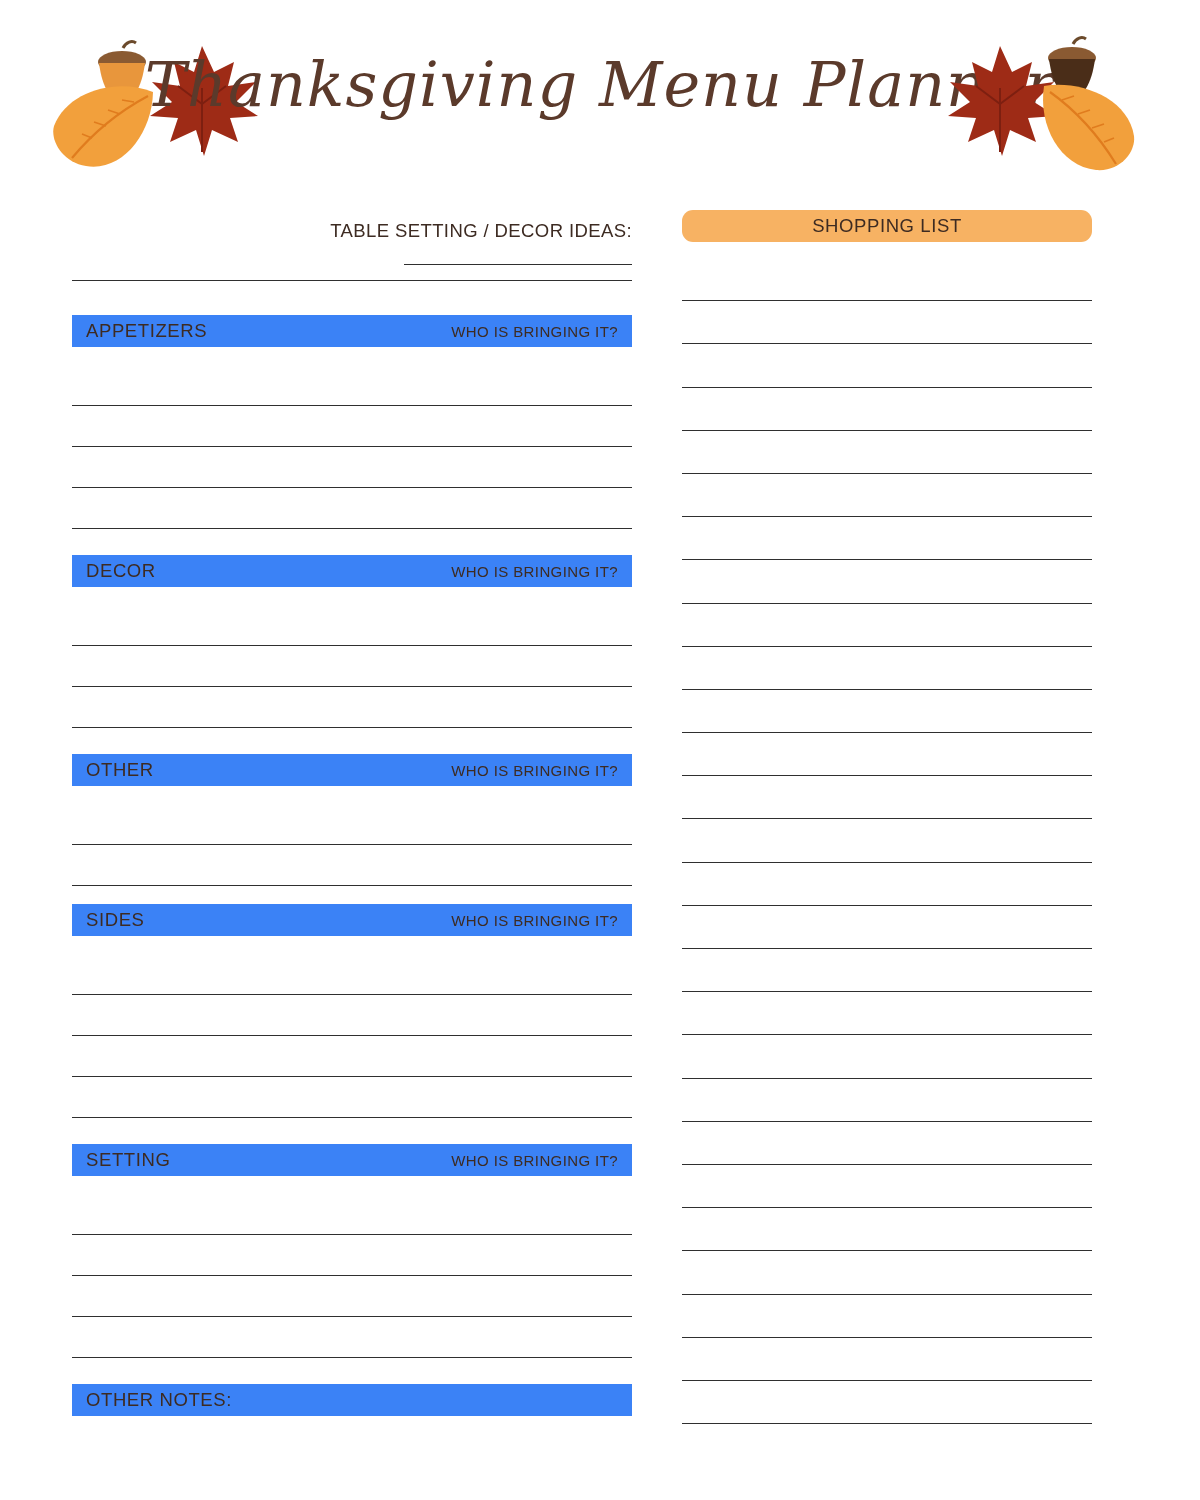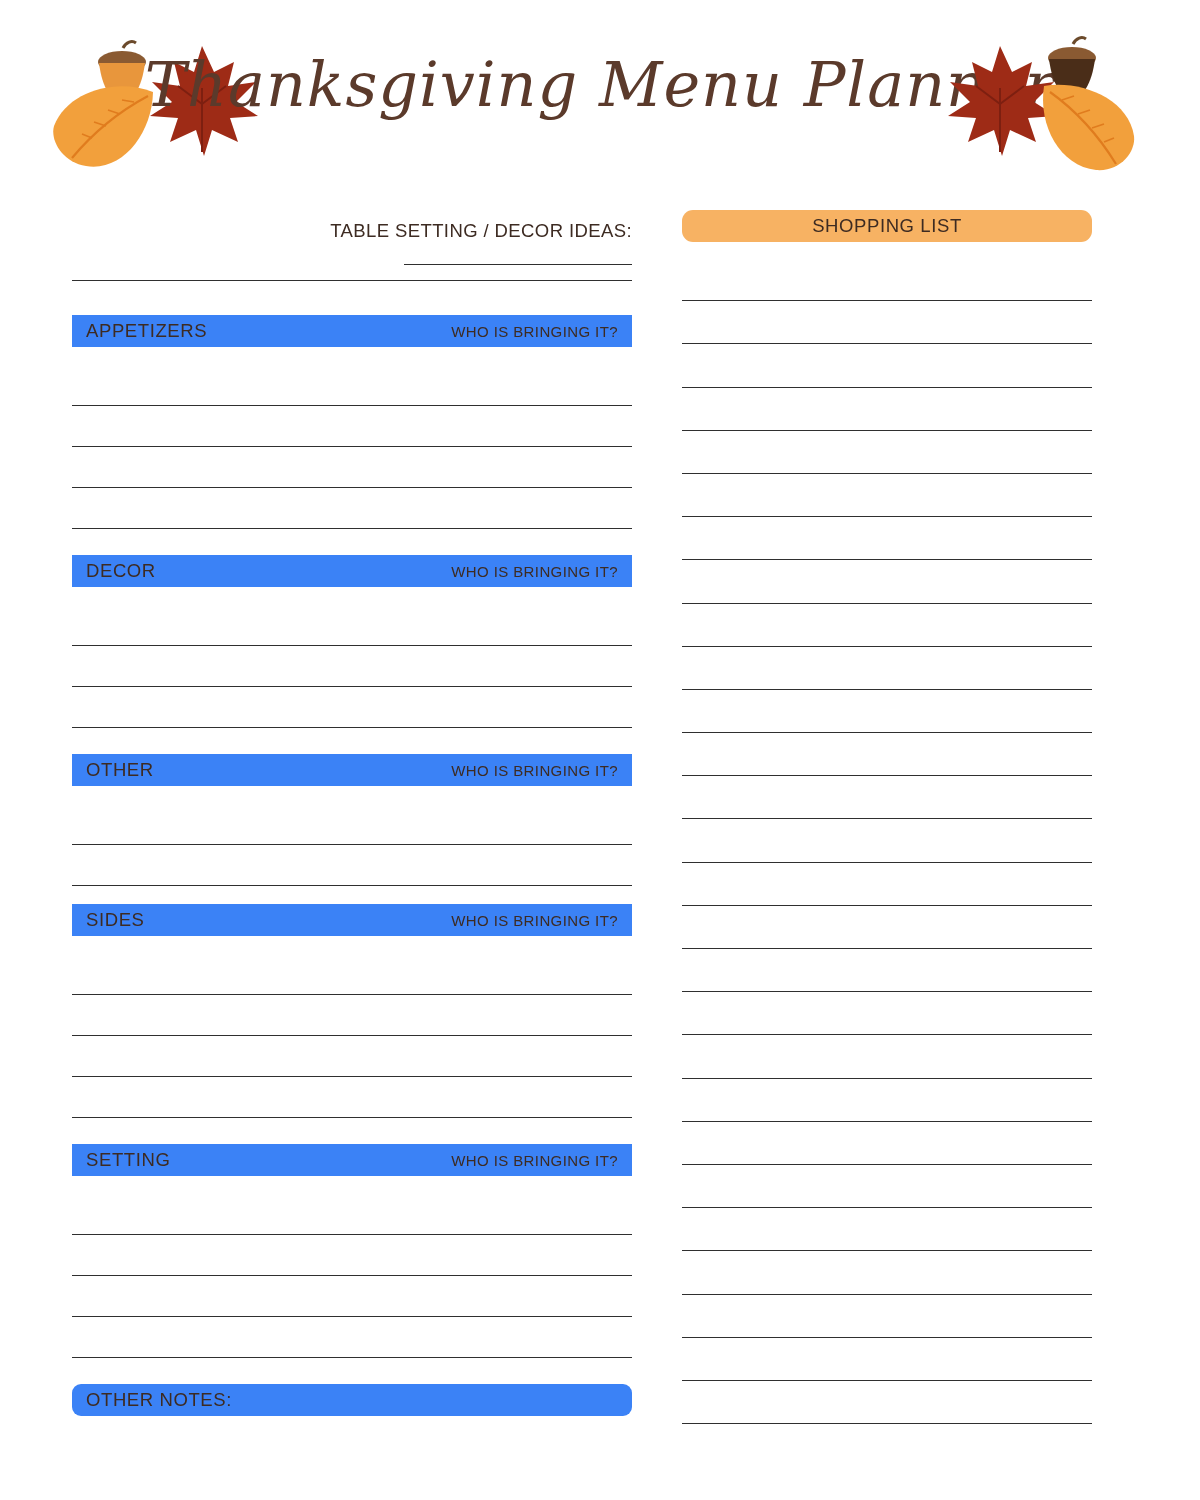--- a/index.html
+++ b/index.html
@@ -99,21 +99,20 @@
     letter-spacing: 0.6px;
     color: #3d2b22;
   }
   .bar-sub {
     font-size: 15px;
     letter-spacing: 0.4px;
     color: #3d2b22;
   }
   .bar.notes {
     justify-content: flex-start;
-    border-radius: 9px;
   }
 
   .writing-line {
     border-bottom: 1.6px solid #2f2f2f;
     width: 560px;
     height: 40px;
   }
 
   .section {
     margin-bottom: 0;

